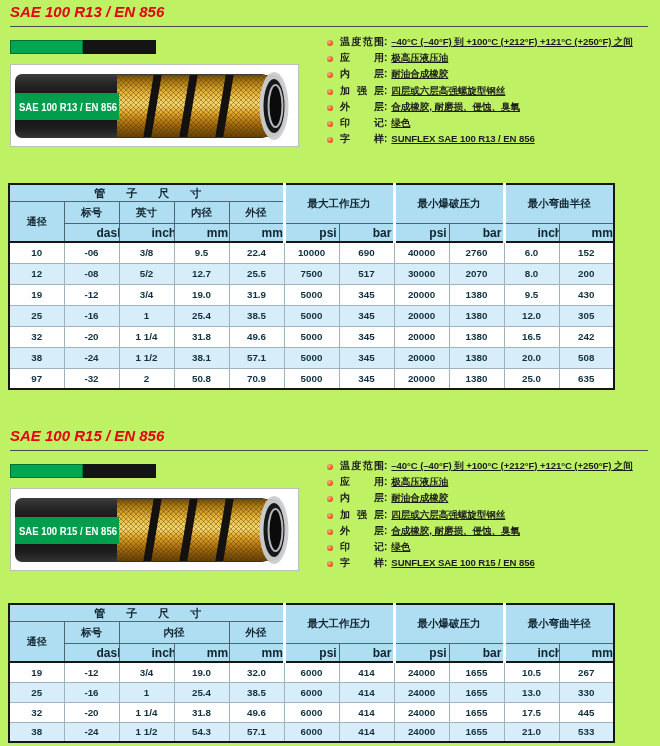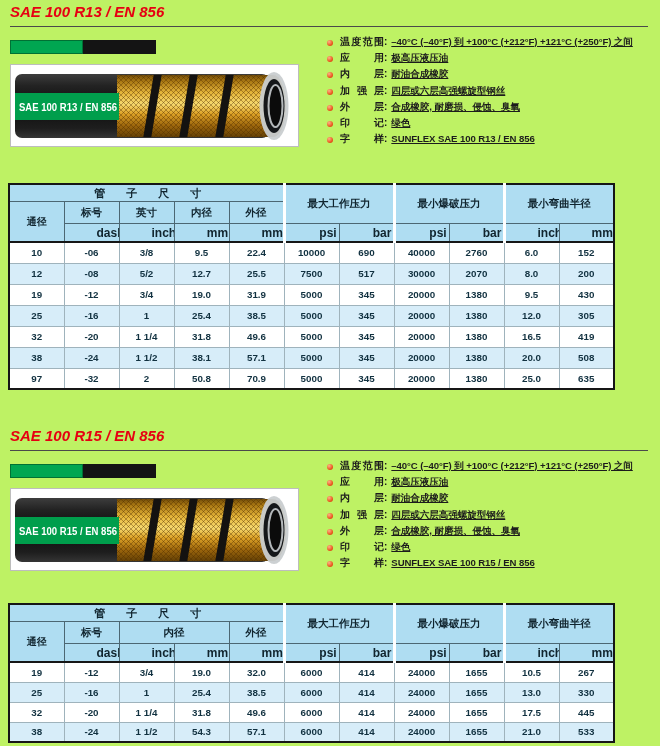--- a/index.html
+++ b/index.html
@@ -249,21 +249,21 @@
               <td>32</td>
               <td>-20</td>
               <td>1 1/4</td>
               <td>31.8</td>
               <td>49.6</td>
               <td>5000</td>
               <td>345</td>
               <td>20000</td>
               <td>1380</td>
               <td>16.5</td>
-              <td>419</td>
+              <td>242</td>
             </tr>
             <tr class="alt">
               <td>38</td>
               <td>-24</td>
               <td>1 1/2</td>
               <td>38.1</td>
               <td>57.1</td>
               <td>5000</td>
               <td>345</td>
               <td>20000</td>

